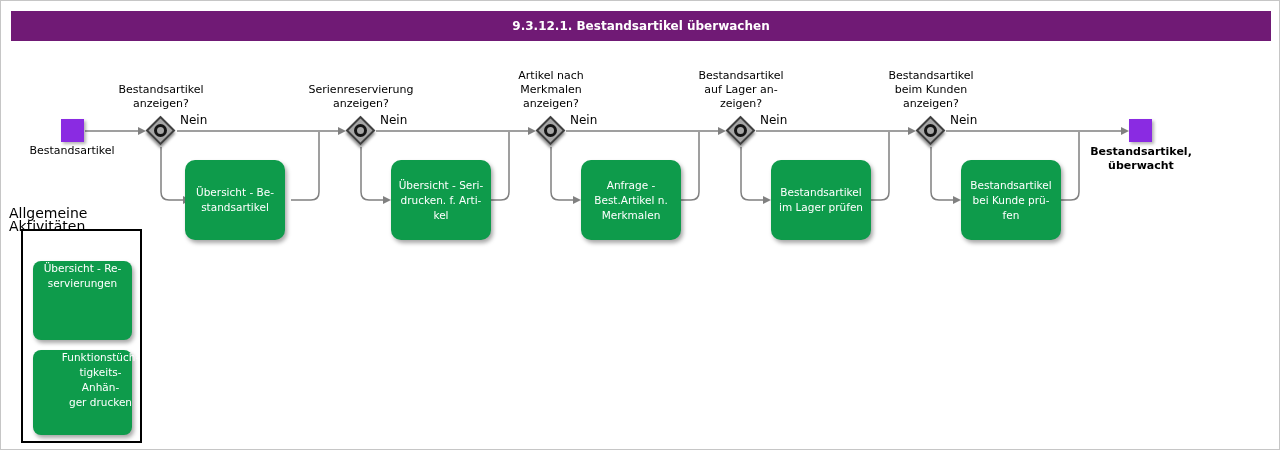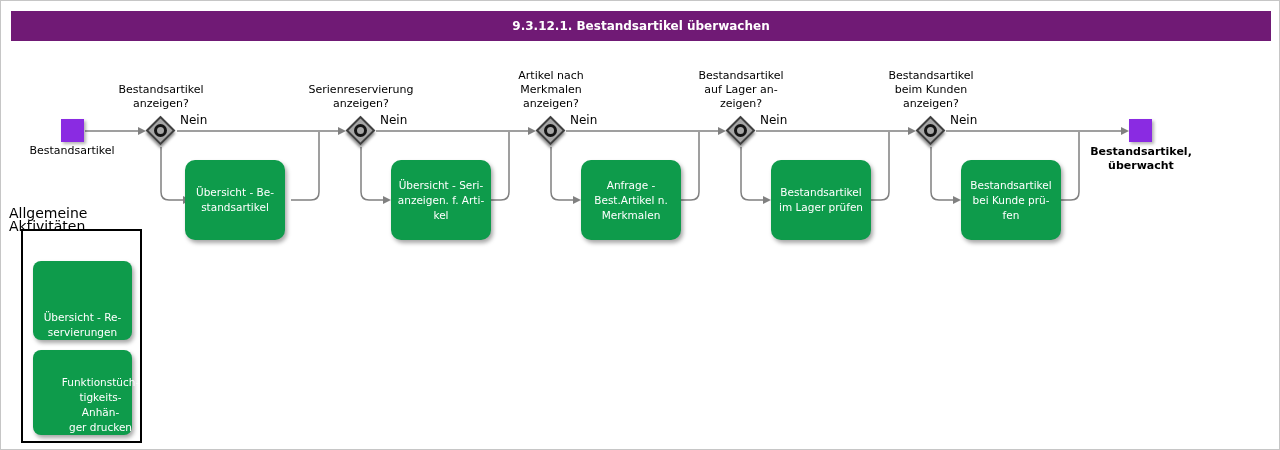--- a/index.html
+++ b/index.html
@@ -58,21 +58,21 @@
   .panel-title {
     position:absolute; left:8px; top:206px; width:121px; text-align:left;
     font-size:14px; line-height:13px; color:#000; white-space:pre-line; z-index:1;
   }
   .panel {
     position:absolute; left:20px; top:228px; width:121px; height:214px;
     background:#fff; border:2px solid #000; z-index:2;
   }
   .small-task {
     position:absolute; left:10px; width:99px; background:#0e9b4b;
-    border-radius:8px; color:#fff; display:flex; align-items:flex-end;
+    border-radius:8px; color:#fff; display:flex; align-items:flex-start;
     justify-content:center; text-align:center; font-size:10.5px;
     line-height:15px; box-shadow:2px 3px 4px rgba(0,0,0,.35);
   }
   .small-task span { white-space:pre-line; }
 </style>
 </head>
 <body>
 
 <div id="canvas">
 
@@ -154,21 +154,21 @@
     <div class="gateway-circle"></div>
   </div>
   <div class="nein-label" style="left:949px;">Nein</div>
 
   <div class="task" style="left:184px;">
     <span>Übersicht - Be-
 standsartikel</span>
   </div>
   <div class="task" style="left:390px;">
     <span>Übersicht - Seri-
-anzeigen. f. Arti-
+drucken. f. Arti-
 kel</span>
   </div>
   <div class="task" style="left:580px;">
     <span>Anfrage -
 Best.Artikel n.
 Merkmalen</span>
   </div>
   <div class="task" style="left:770px;">
     <span>Bestandsartikel
 im Lager prüfen</span>

